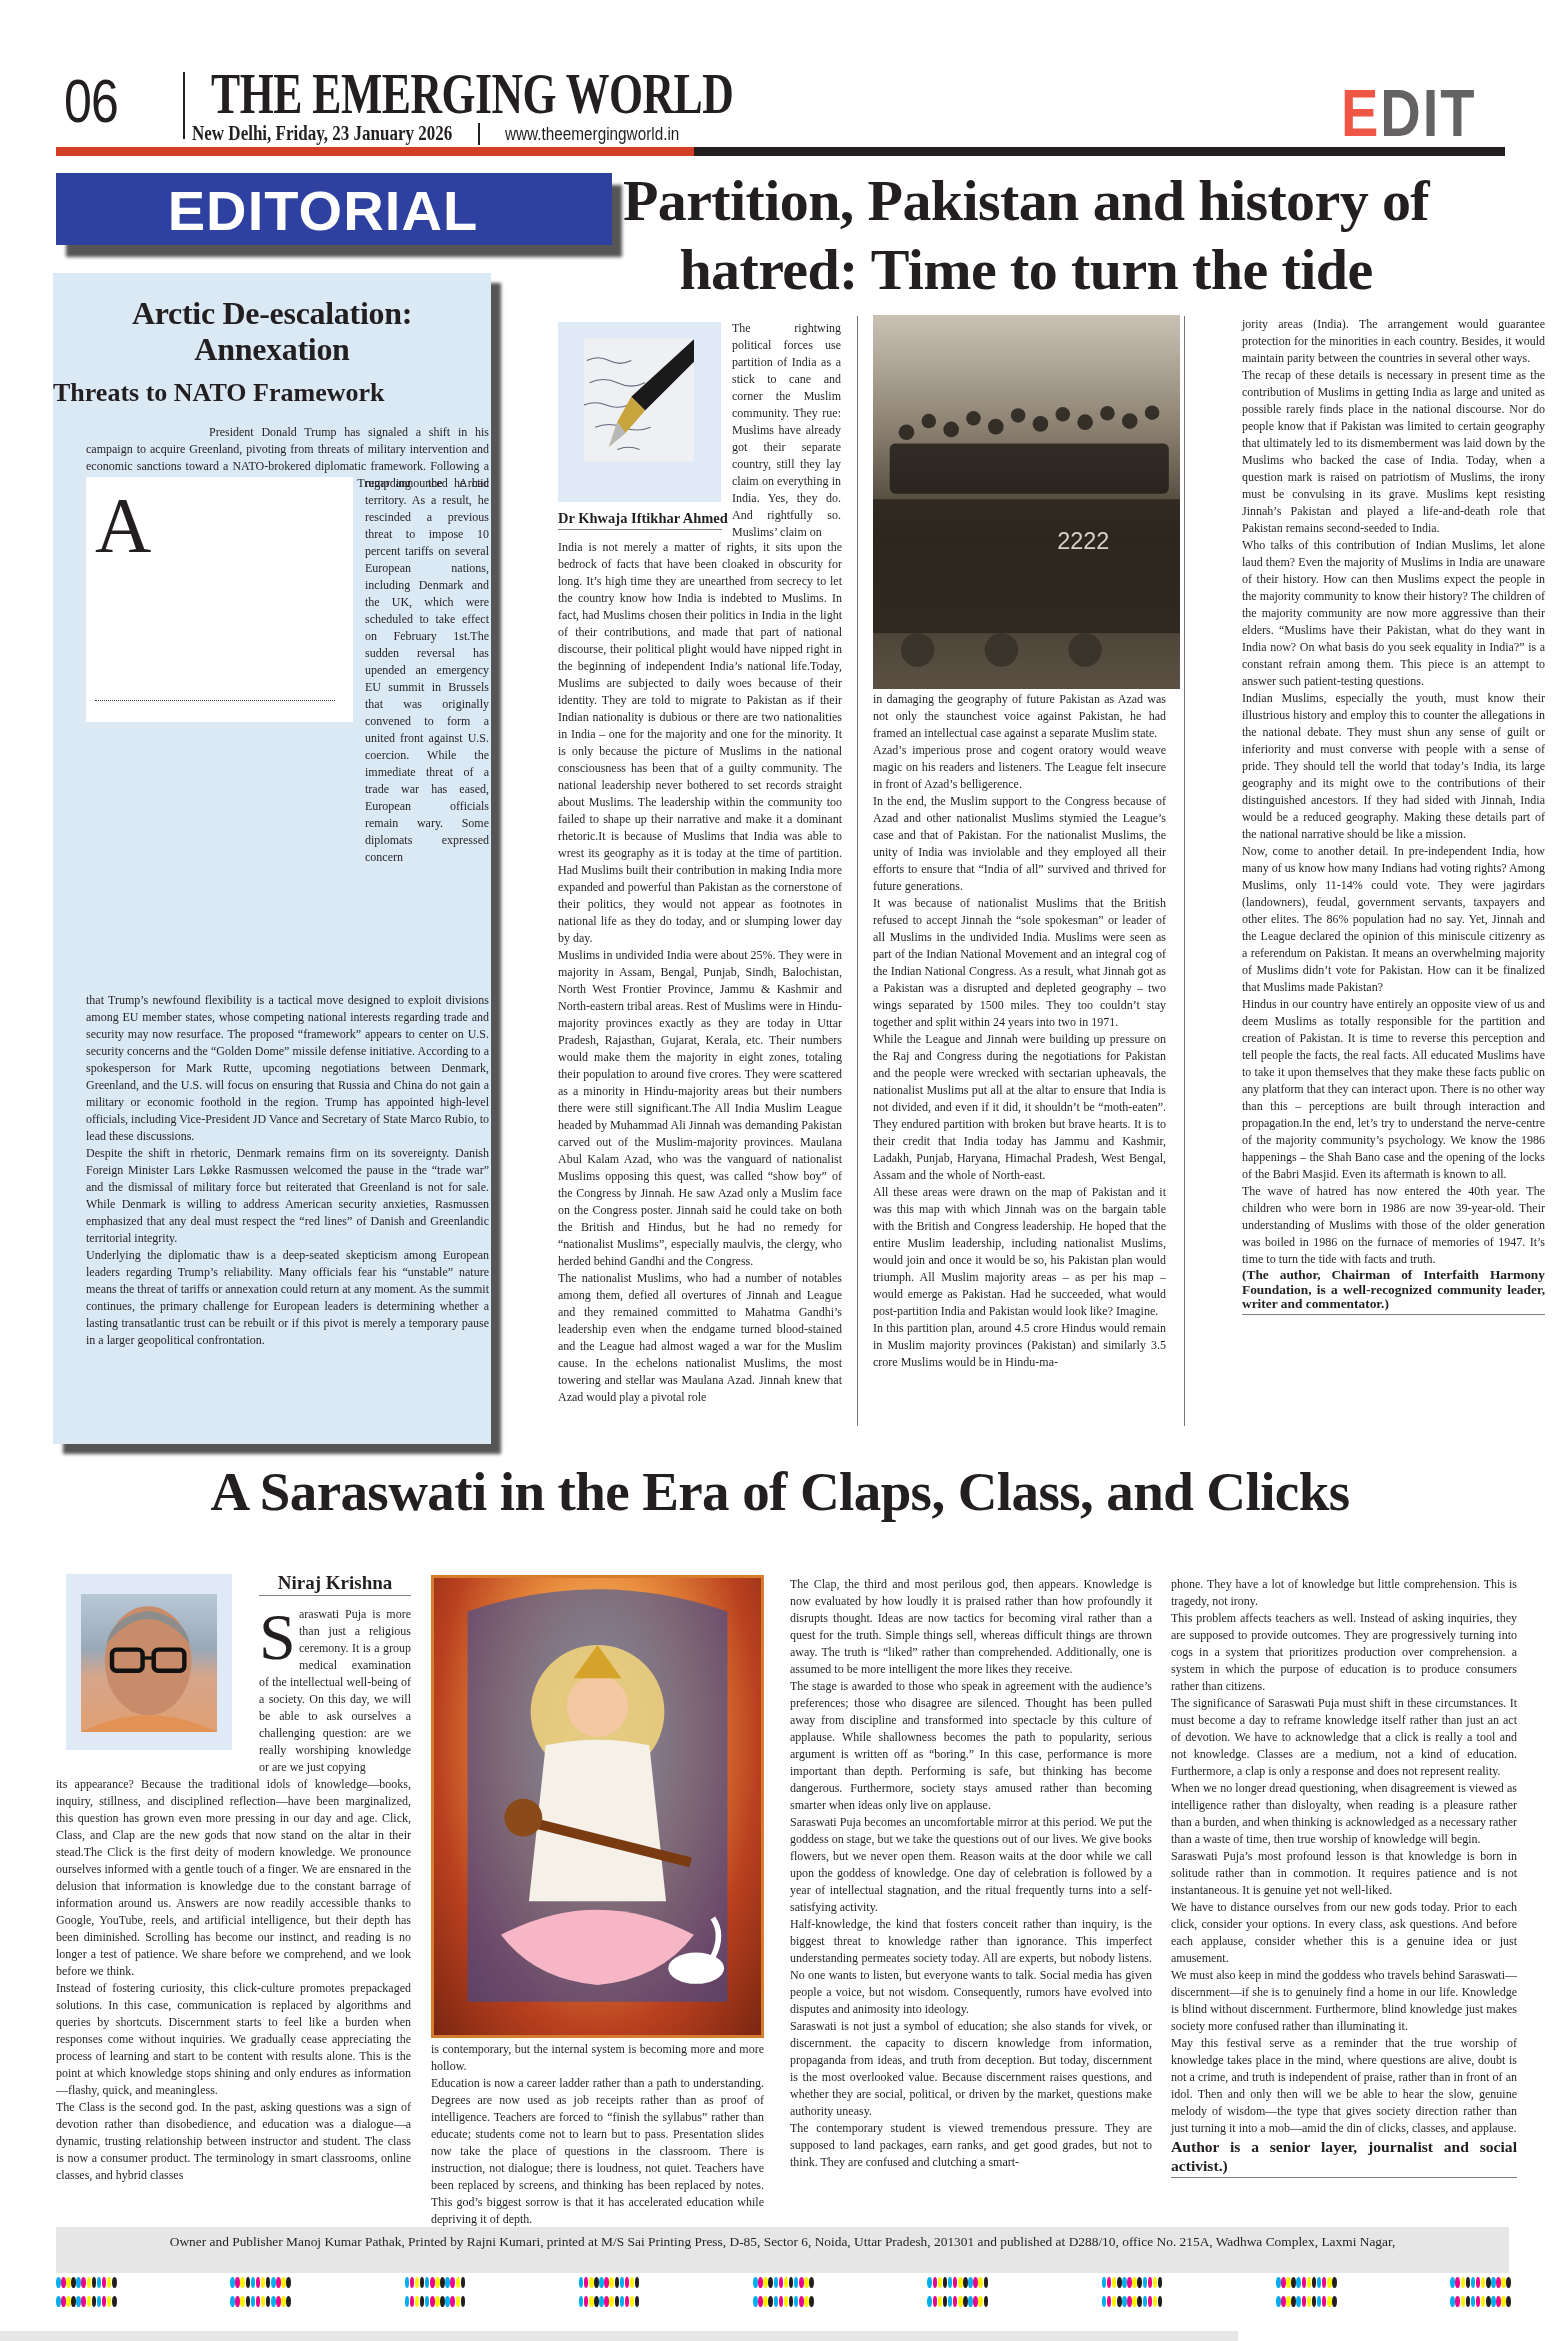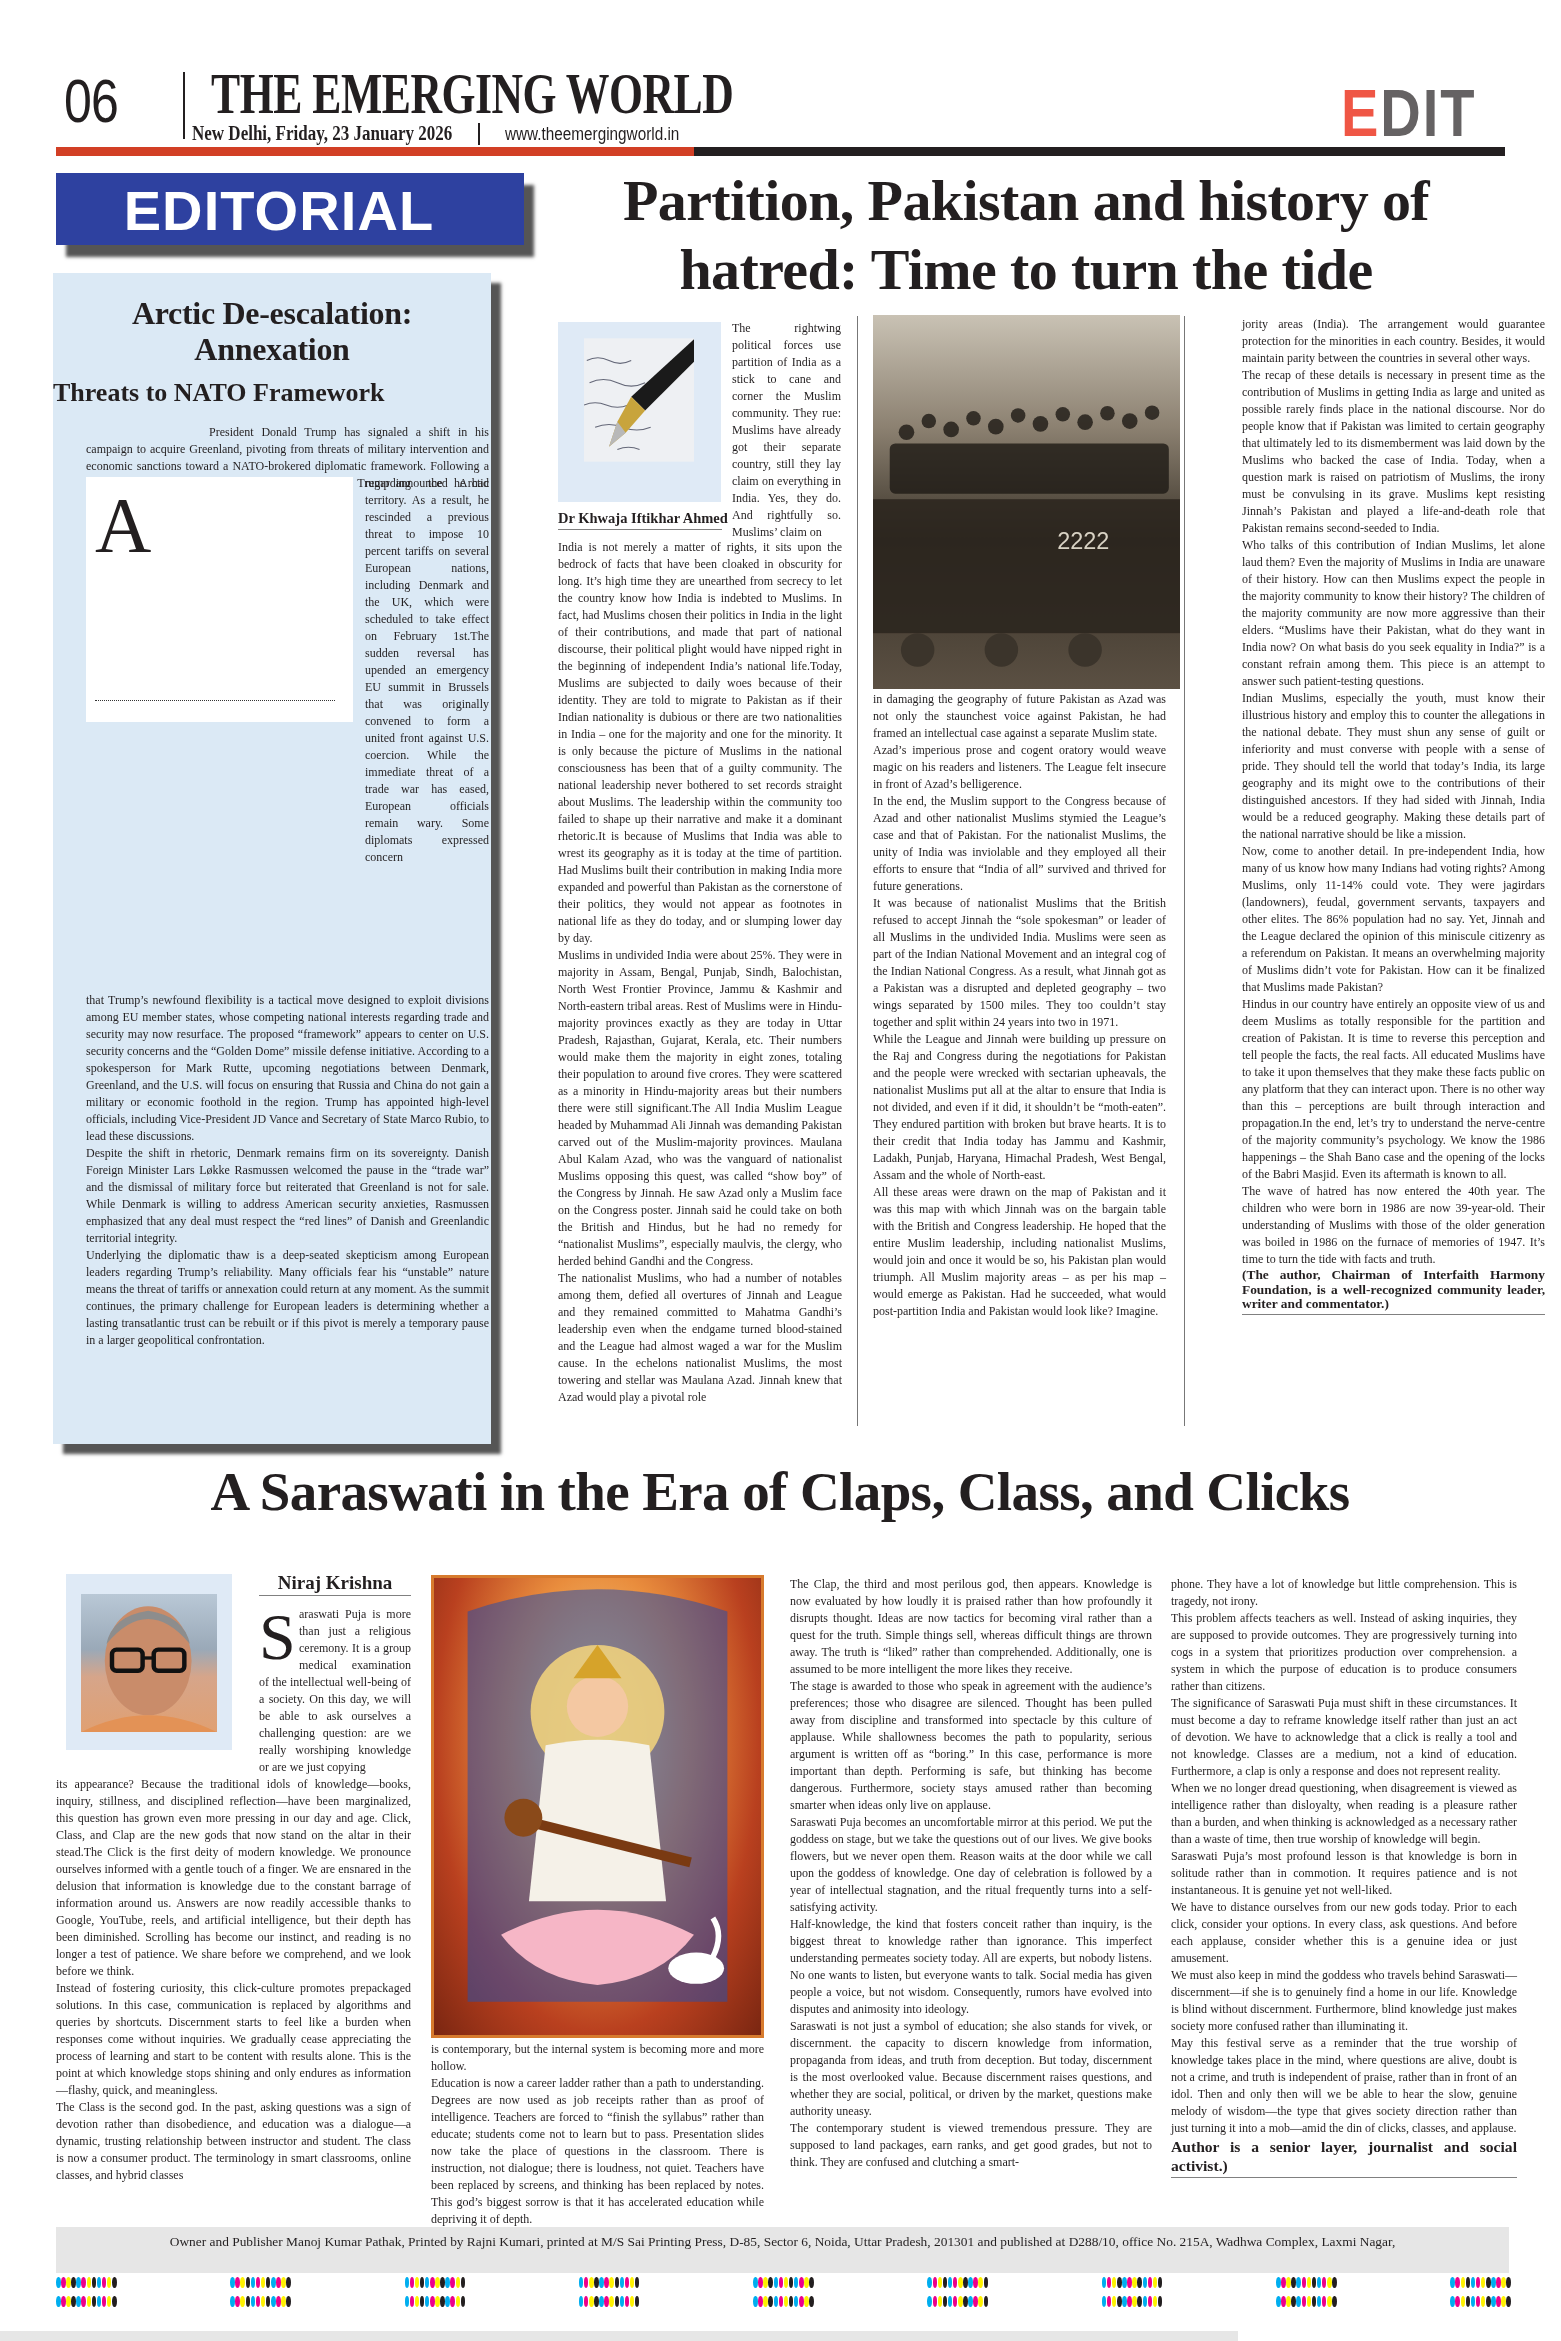--- a/index.html
+++ b/index.html
@@ -14,21 +14,21 @@
   .paper-title { position: absolute; left: 211px; top: 62px; font-family: "Liberation Serif", serif; font-weight: bold; font-size: 56px; letter-spacing: -0.6px; transform: scaleX(0.78); transform-origin: left; white-space: nowrap; }
   .dateline { position: absolute; left: 192px; top: 122px; font-weight: bold; font-size: 20px; transform: scaleX(0.85); transform-origin: left; white-space: nowrap; }
   .website { position: absolute; left: 505px; top: 124px; font-family: "Liberation Sans", sans-serif; font-size: 18px; transform: scaleX(0.85); transform-origin: left; white-space: nowrap; }
   .edit-logo { position: absolute; left: 1341px; top: 75px; font-family: "Liberation Sans", sans-serif; font-weight: bold; font-size: 66px; letter-spacing: 2.2px; transform: scaleX(0.85); transform-origin: left; }
   .edit-logo .e { color: #ef5645; }
   .edit-logo .rest { color: #656263; }
   .mast-bar-red { position: absolute; left: 56px; top: 147px; width: 638px; height: 9px; background: #d23f25; }
   .mast-bar-dark { position: absolute; left: 694px; top: 147px; width: 811px; height: 9px; background: #231f20; }
 
   
-  .ed-banner { position: absolute; left: 56px; top: 173px; width: 468px; height: 72px; background: #2e41a0; box-shadow: 10px 12.3px 3.3px #555; }
+  .ed-banner { position: absolute; left: 56px; top: 173px; width: 556px; height: 72px; background: #2e41a0; box-shadow: 10px 12.3px 3.3px #555; }
   .ed-banner span { position: absolute; left: 0; right: 22px; top: 4.5px; text-align: center; font-family: "Liberation Sans", sans-serif; font-weight: bold; font-size: 56px; color: #ffffff; letter-spacing: 1.1px; }
   .ed-box { position: absolute; left: 53px; top: 273px; width: 438px; height: 1171px; background: #dbe9f5; box-shadow: 10px 10px 3.3px #555; }
   .ed-h1 { position: absolute; left: 0; width: 438px; top: 22px; text-align: center; font-weight: bold; font-size: 32px; line-height: 36px; letter-spacing: -0.3px; }
   .ed-h2 { position: absolute; left: 0; width: 438px; top: 105px; font-weight: bold; font-size: 26px; }
   .ed-text { position: absolute; font-size: 12px; line-height: 17px; text-align: justify; color: #231f20; }
   .ed-intro { left: 33px; top: 151px; width: 403px; text-indent: 123px; }
   .pull { position: absolute; left: 33px; top: 204px; width: 267px; height: 245px; background: #ffffff; }
   .pull-text { position: absolute; left: 9px; top: 12.3px; width: 251px; font-size: 28px; line-height: 36px; color: #231f20; }
   .pull-text .drop { float: left; font-size: 78px; line-height: 61px; margin-right: 3.3px; margin-top: 4.5px; }
   .pull-rule { position: absolute; left: 9px; top: 223px; width: 240px; border-top: 1.1px dotted #333; }
@@ -162,20 +162,21 @@
   </svg>
 </div>
 
 <div class="col p-col2">
   <p>in damaging the geography of future Pakistan as Azad was not only the staunchest voice against Pakistan, he had framed an intellectual case against a separate Muslim state.</p>
   <p>Azad’s imperious prose and cogent oratory would weave magic on his readers and listeners. The League felt insecure in front of Azad’s belligerence.</p>
   <p>In the end, the Muslim support to the Congress because of Azad and other nationalist Muslims stymied the League’s case and that of Pakistan. For the nationalist Muslims, the unity of India was inviolable and they employed all their efforts to ensure that “India of all” survived and thrived for future generations.</p>
   <p>It was because of nationalist Muslims that the British refused to accept Jinnah the “sole spokesman” or leader of all Muslims in the undivided India. Muslims were seen as part of the Indian National Movement and an integral cog of the Indian National Congress. As a result, what Jinnah got as a Pakistan was a disrupted and depleted geography – two wings separated by 1500 miles. They too couldn’t stay together and split within 24 years into two in 1971.</p>
   <p>While the League and Jinnah were building up pressure on the Raj and Congress during the negotiations for Pakistan and the people were wrecked with sectarian upheavals, the nationalist Muslims put all at the altar to ensure that India is not divided, and even if it did, it shouldn’t be “moth-eaten”. They endured partition with broken but brave hearts. It is to their credit that India today has Jammu and Kashmir, Ladakh, Punjab, Haryana, Himachal Pradesh, West Bengal, Assam and the whole of North-east.</p>
   <p>All these areas were drawn on the map of Pakistan and it was this map with which Jinnah was on the bargain table with the British and Congress leadership. He hoped that the entire Muslim leadership, including nationalist Muslims, would join and once it would be so, his Pakistan plan would triumph. All Muslim majority areas – as per his map – would emerge as Pakistan. Had he succeeded, what would post-partition India and Pakistan would look like? Imagine.</p>
+  <p>In this partition plan, around 4.5 crore Hindus would remain in Muslim majority provinces (Pakistan) and similarly 3.5 crore Muslims would be in Hindu-ma-</p>
 </div>
 
 <div class="v-rule" style="left:1184px; top:316px; height:1110px;"></div>
 
 <div class="col p-col3">
   <p>jority areas (India). The arrangement would guarantee protection for the minorities in each country. Besides, it would maintain parity between the countries in several other ways.</p>
   <p>The recap of these details is necessary in present time as the contribution of Muslims in getting India as large and united as possible rarely finds place in the national discourse. Nor do people know that if Pakistan was limited to certain geography that ultimately led to its dismemberment was laid down by the Muslims who backed the case of India. Today, when a question mark is raised on patriotism of Muslims, the irony must be convulsing in its grave. Muslims kept resisting Jinnah’s Pakistan and played a life-and-death role that Pakistan remains second-seeded to India.</p>
   <p>Who talks of this contribution of Indian Muslims, let alone laud them? Even the majority of Muslims in India are unaware of their history. How can then Muslims expect the people in the majority community to know their history? The children of the majority community are now more aggressive than their elders. “Muslims have their Pakistan, what do they want in India now? On what basis do you seek equality in India?” is a constant refrain among them. This piece is an attempt to answer such patient-testing questions.</p>
   <p>Indian Muslims, especially the youth, must know their illustrious history and employ this to counter the allegations in the national debate. They must shun any sense of guilt or inferiority and must converse with people with a sense of pride. They should tell the world that today’s India, its large geography and its might owe to the contributions of their distinguished ancestors. If they had sided with Jinnah, India would be a reduced geography. Making these details part of the national narrative should be like a mission.</p>
   <p>Now, come to another detail. In pre-independent India, how many of us know how many Indians had voting rights? Among Muslims, only 11-14% could vote. They were jagirdars (landowners), feudal, government servants, taxpayers and other elites. The 86% population had no say. Yet, Jinnah and the League declared the opinion of this miniscule citizenry as a referendum on Pakistan. It means an overwhelming majority of Muslims didn’t vote for Pakistan. How can it be finalized that Muslims made Pakistan?</p>

